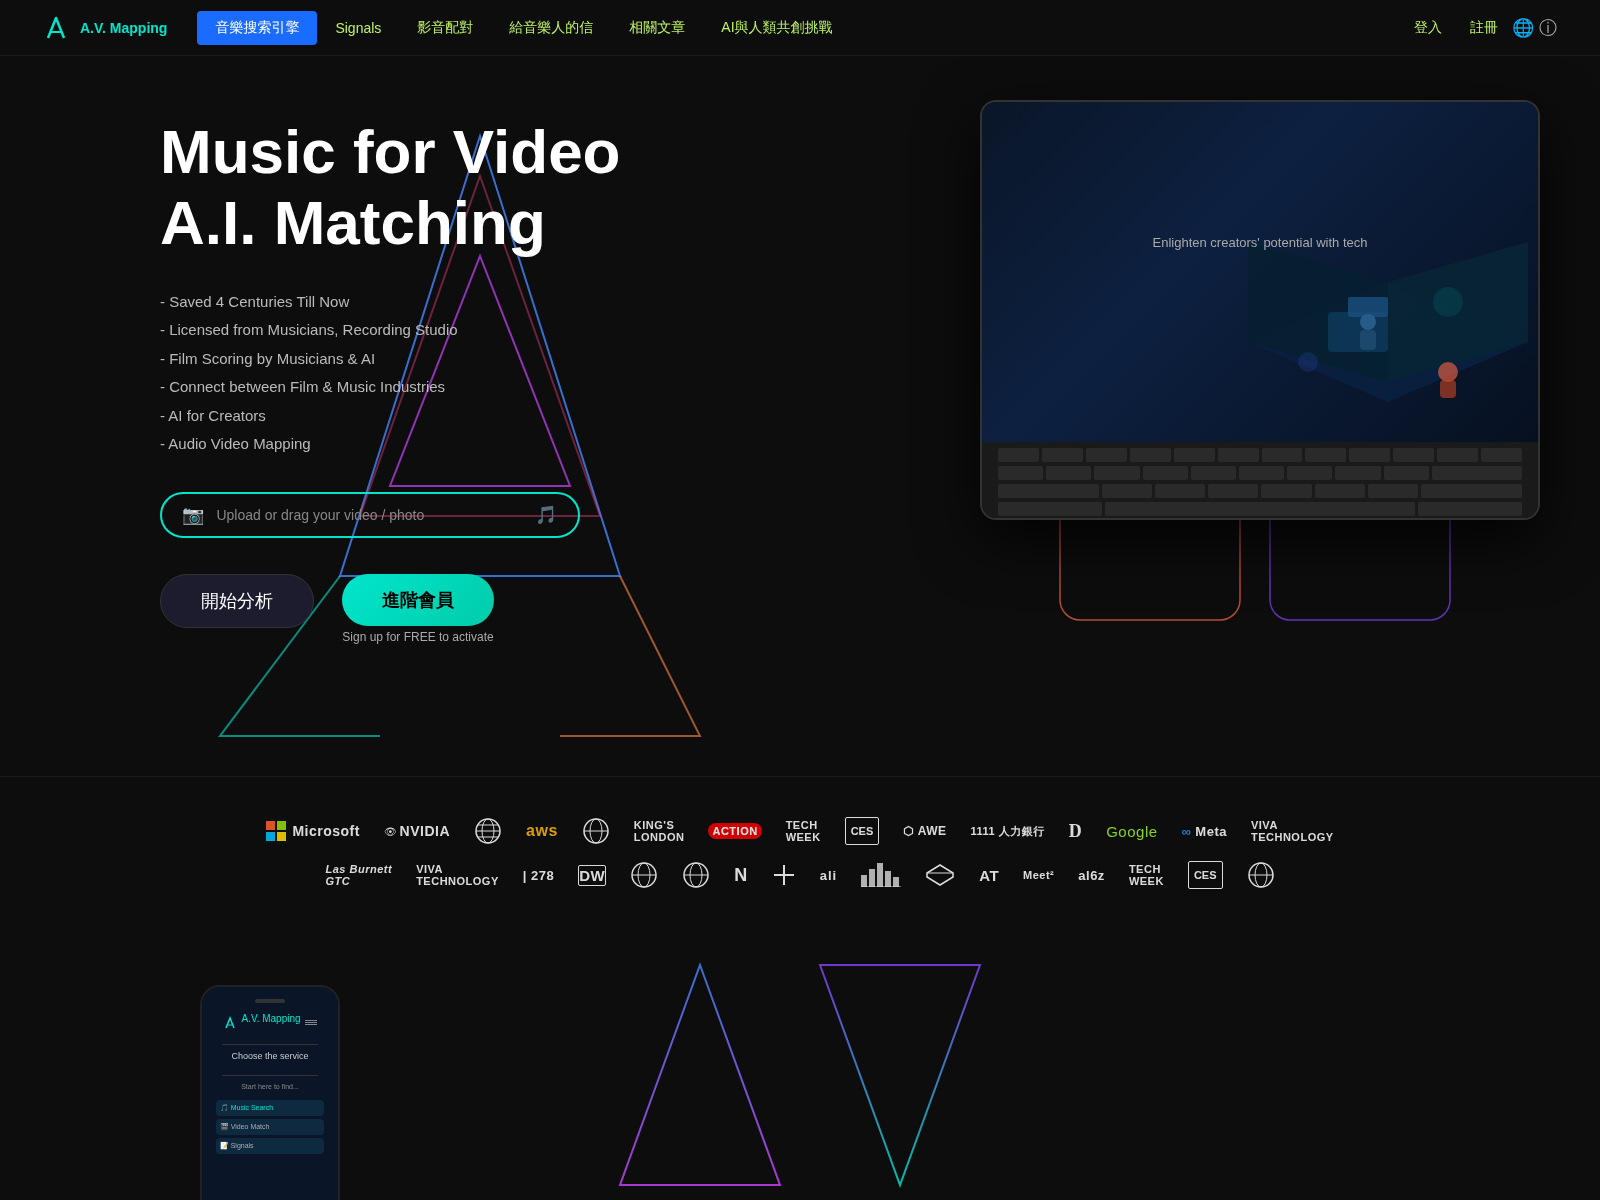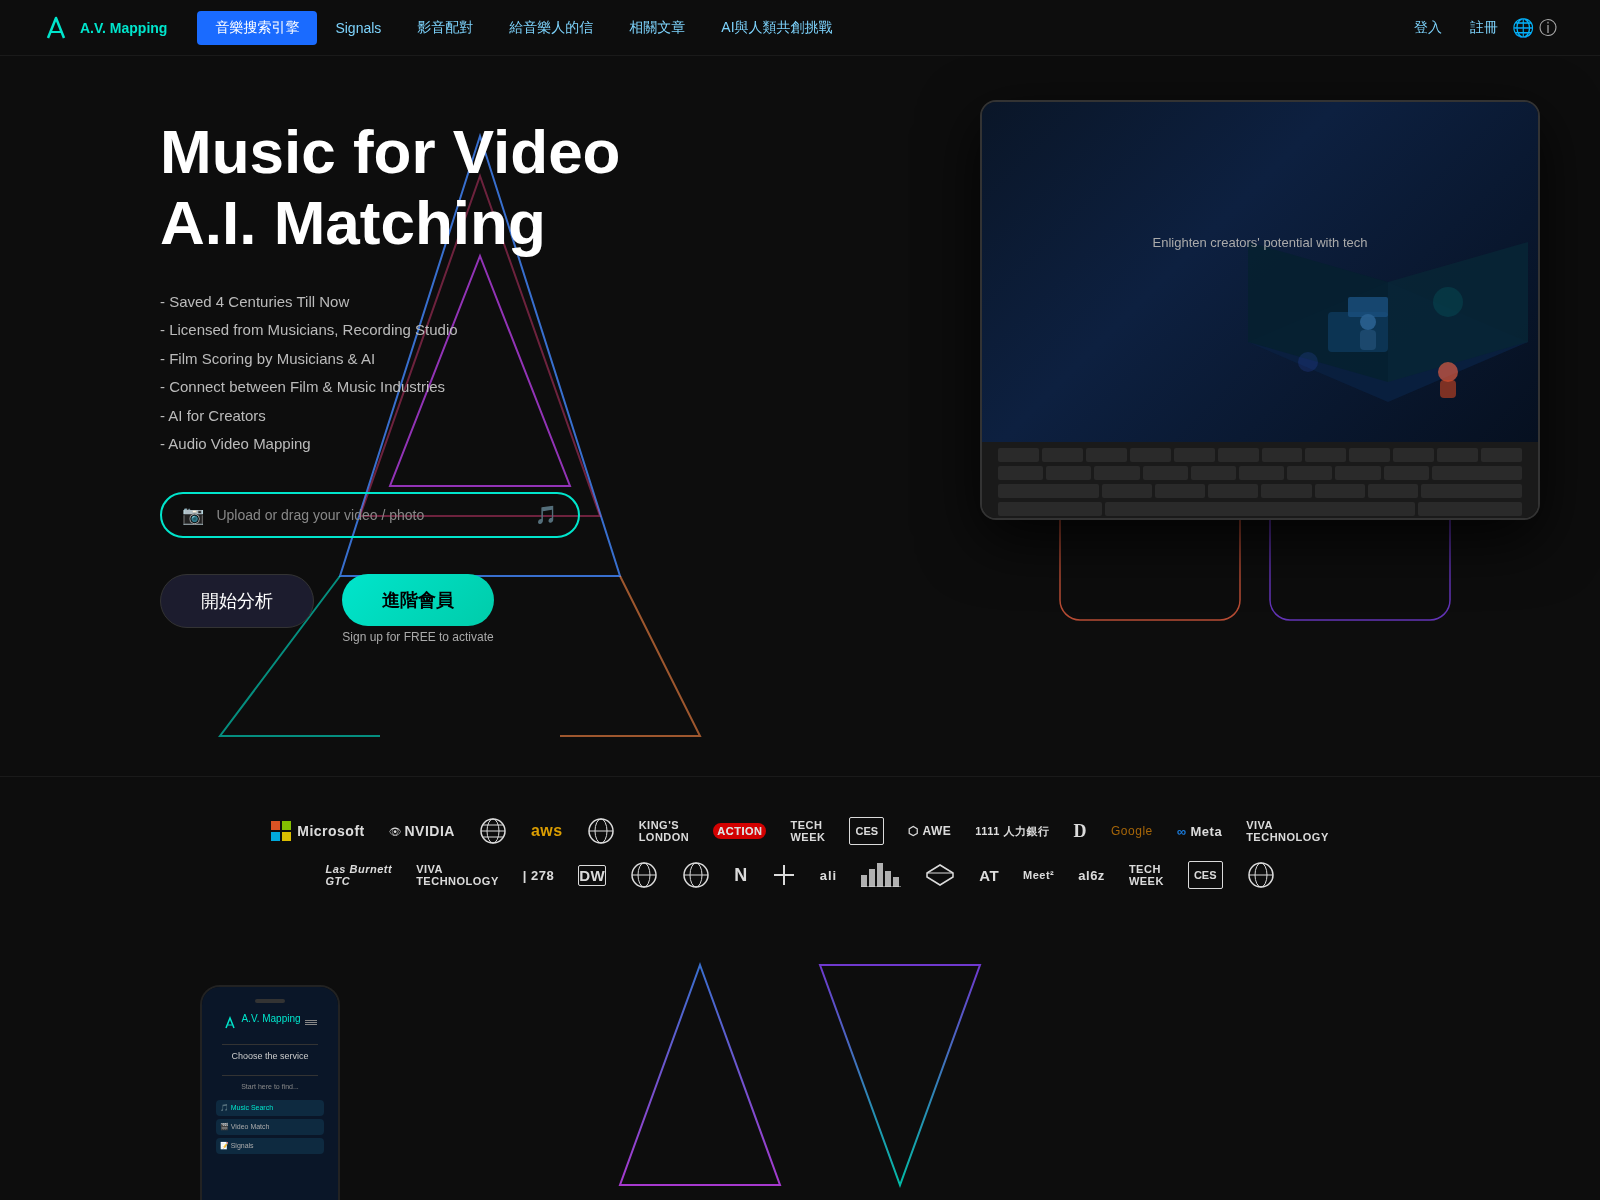--- a/index.html
+++ b/index.html
@@ -39,21 +39,21 @@
     }
     .nav-items {
       display: flex;
       align-items: center;
       gap: 0;
       flex: 1;
     }
     .nav-item {
       padding: 8px 18px;
       font-size: 14px;
-      color: #7dd3fc;
+      color: #bef264;
       cursor: pointer;
       border-radius: 4px;
       white-space: nowrap;
     }
     .nav-item.active {
       background: #1a6bff;
       color: #fff;
       border-radius: 4px;
     }
     .nav-right {
@@ -581,21 +581,21 @@
 
     <div class="partner-logo">
       <span class="partner-text small">1111 人力銀行</span>
     </div>
 
     <div class="partner-logo">
       <span class="partner-text" style="font-size:18px;font-weight:700;font-family:serif;">D</span>
     </div>
 
     <div class="partner-logo">
-      <span class="partner-text" style="font-size:12px;font-weight:400;color:#a16207;">Google</span>
+      <span class="partner-text" style="font-size:15px;font-weight:400;color:#84cc16;">Google</span>
     </div>
 
     <div class="partner-logo">
       <span class="partner-text" style="color:#1877f2;font-size:13px;">∞</span>
       <span class="partner-text" style="margin-left:4px;font-size:13px;">Meta</span>
     </div>
 
     <div class="partner-logo">
       <span class="partner-text small">VIVA<br>TECHNOLOGY</span>
     </div>

